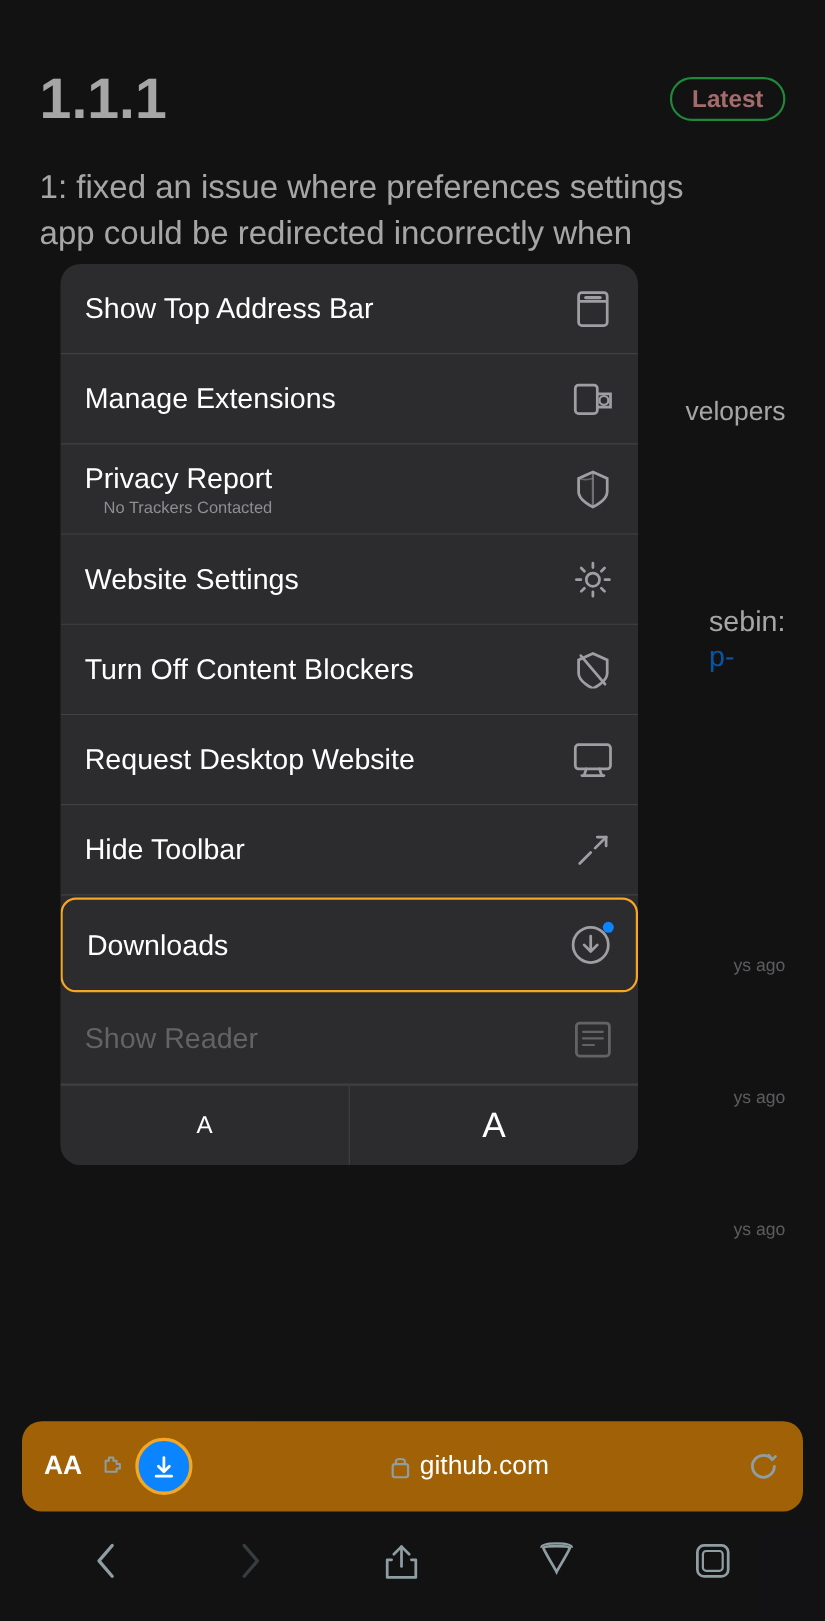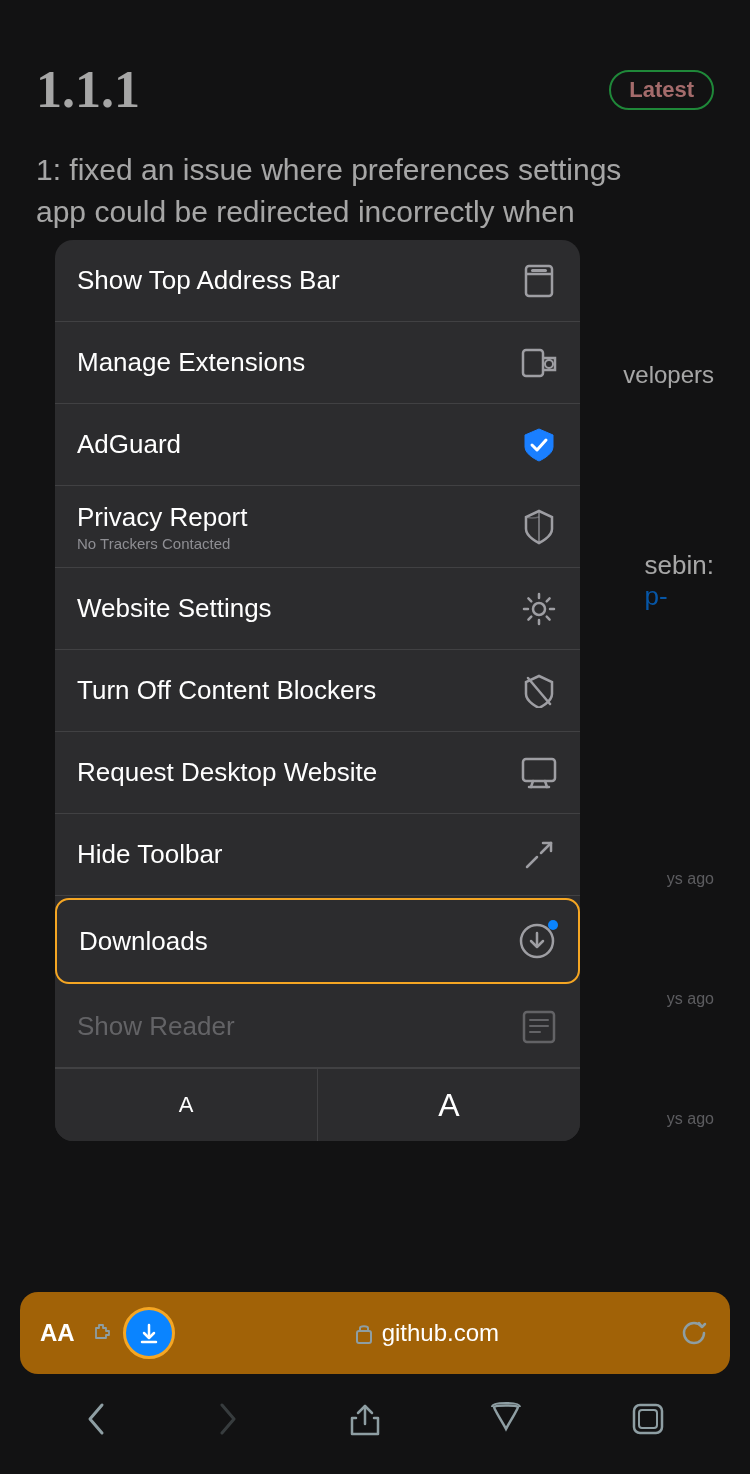--- a/index.html
+++ b/index.html
@@ -24,21 +24,20 @@
       display: flex;
       align-items: center;
       justify-content: space-between;
       margin-bottom: 30px;
     }
 
     .version-number {
       font-size: 52px;
       font-weight: 700;
       color: #fff;
-      font-family: Liberation Serif, serif;
     }
 
     .latest-badge {
       border: 2px solid #30d158;
       border-radius: 20px;
       padding: 5px 18px;
       color: #fca5a5;
       font-size: 22px;
       font-weight: 700;
     }
@@ -100,20 +99,21 @@
 
     .menu-item {
       display: flex;
       align-items: center;
       justify-content: space-between;
       padding: 0 22px;
       height: 82px;
       border-bottom: 1px solid rgba(255,255,255,0.1);
       cursor: pointer;
       position: relative;
+      text-align: right;
     }
 
     .menu-item:last-child {
       border-bottom: none;
     }
 
     .menu-item-text {
       font-size: 26px;
       color: #fff;
       font-weight: 400;
@@ -293,31 +293,20 @@
     </div>
     <div class="menu-icon">
       <svg width="36" height="30" viewBox="0 0 36 30" fill="none">
         <rect x="2" y="2" width="20" height="26" rx="3" stroke="#9e9ea3" stroke-width="2.5" fill="none"></rect>
         <path d="M22 10 L34 10 L34 22 L22 22" stroke="#9e9ea3" stroke-width="2.5" fill="none"></path>
         <circle cx="28" cy="16" r="4" stroke="#9e9ea3" stroke-width="2" fill="none"></circle>
       </svg>
     </div>
   </div>
 
-  <div class="menu-item">
-    <div class="menu-item-left">
-      <span class="menu-item-text">AdGuard</span>
-    </div>
-    <div class="menu-icon">
-      <svg width="32" height="36" viewBox="0 0 32 36" fill="none">
-        <path d="M16 2 L30 8 L30 20 C30 28 16 34 16 34 C16 34 2 28 2 20 L2 8 Z" fill="#1a7fff" stroke="#1a7fff" stroke-width="1"></path>
-        <polyline points="9,18 14,23 23,13" stroke="white" stroke-width="3" fill="none" stroke-linecap="round" stroke-linejoin="round"></polyline>
-      </svg>
-    </div>
-  </div>
 
   <div class="menu-item">
     <div class="menu-item-left">
       <span class="menu-item-text">Privacy Report</span>
       <span class="menu-item-subtext">No Trackers Contacted</span>
     </div>
     <div class="menu-icon">
       <svg width="30" height="36" viewBox="0 0 30 36" fill="none">
         <path d="M15 2 L28 8 L28 20 C28 28 15 34 15 34 C15 34 2 28 2 20 L2 8 Z" stroke="#9e9ea3" stroke-width="2.5" fill="none"></path>
         <line x1="15" y1="2" x2="15" y2="34" stroke="#9e9ea3" stroke-width="2" opacity="0.6"></line>

